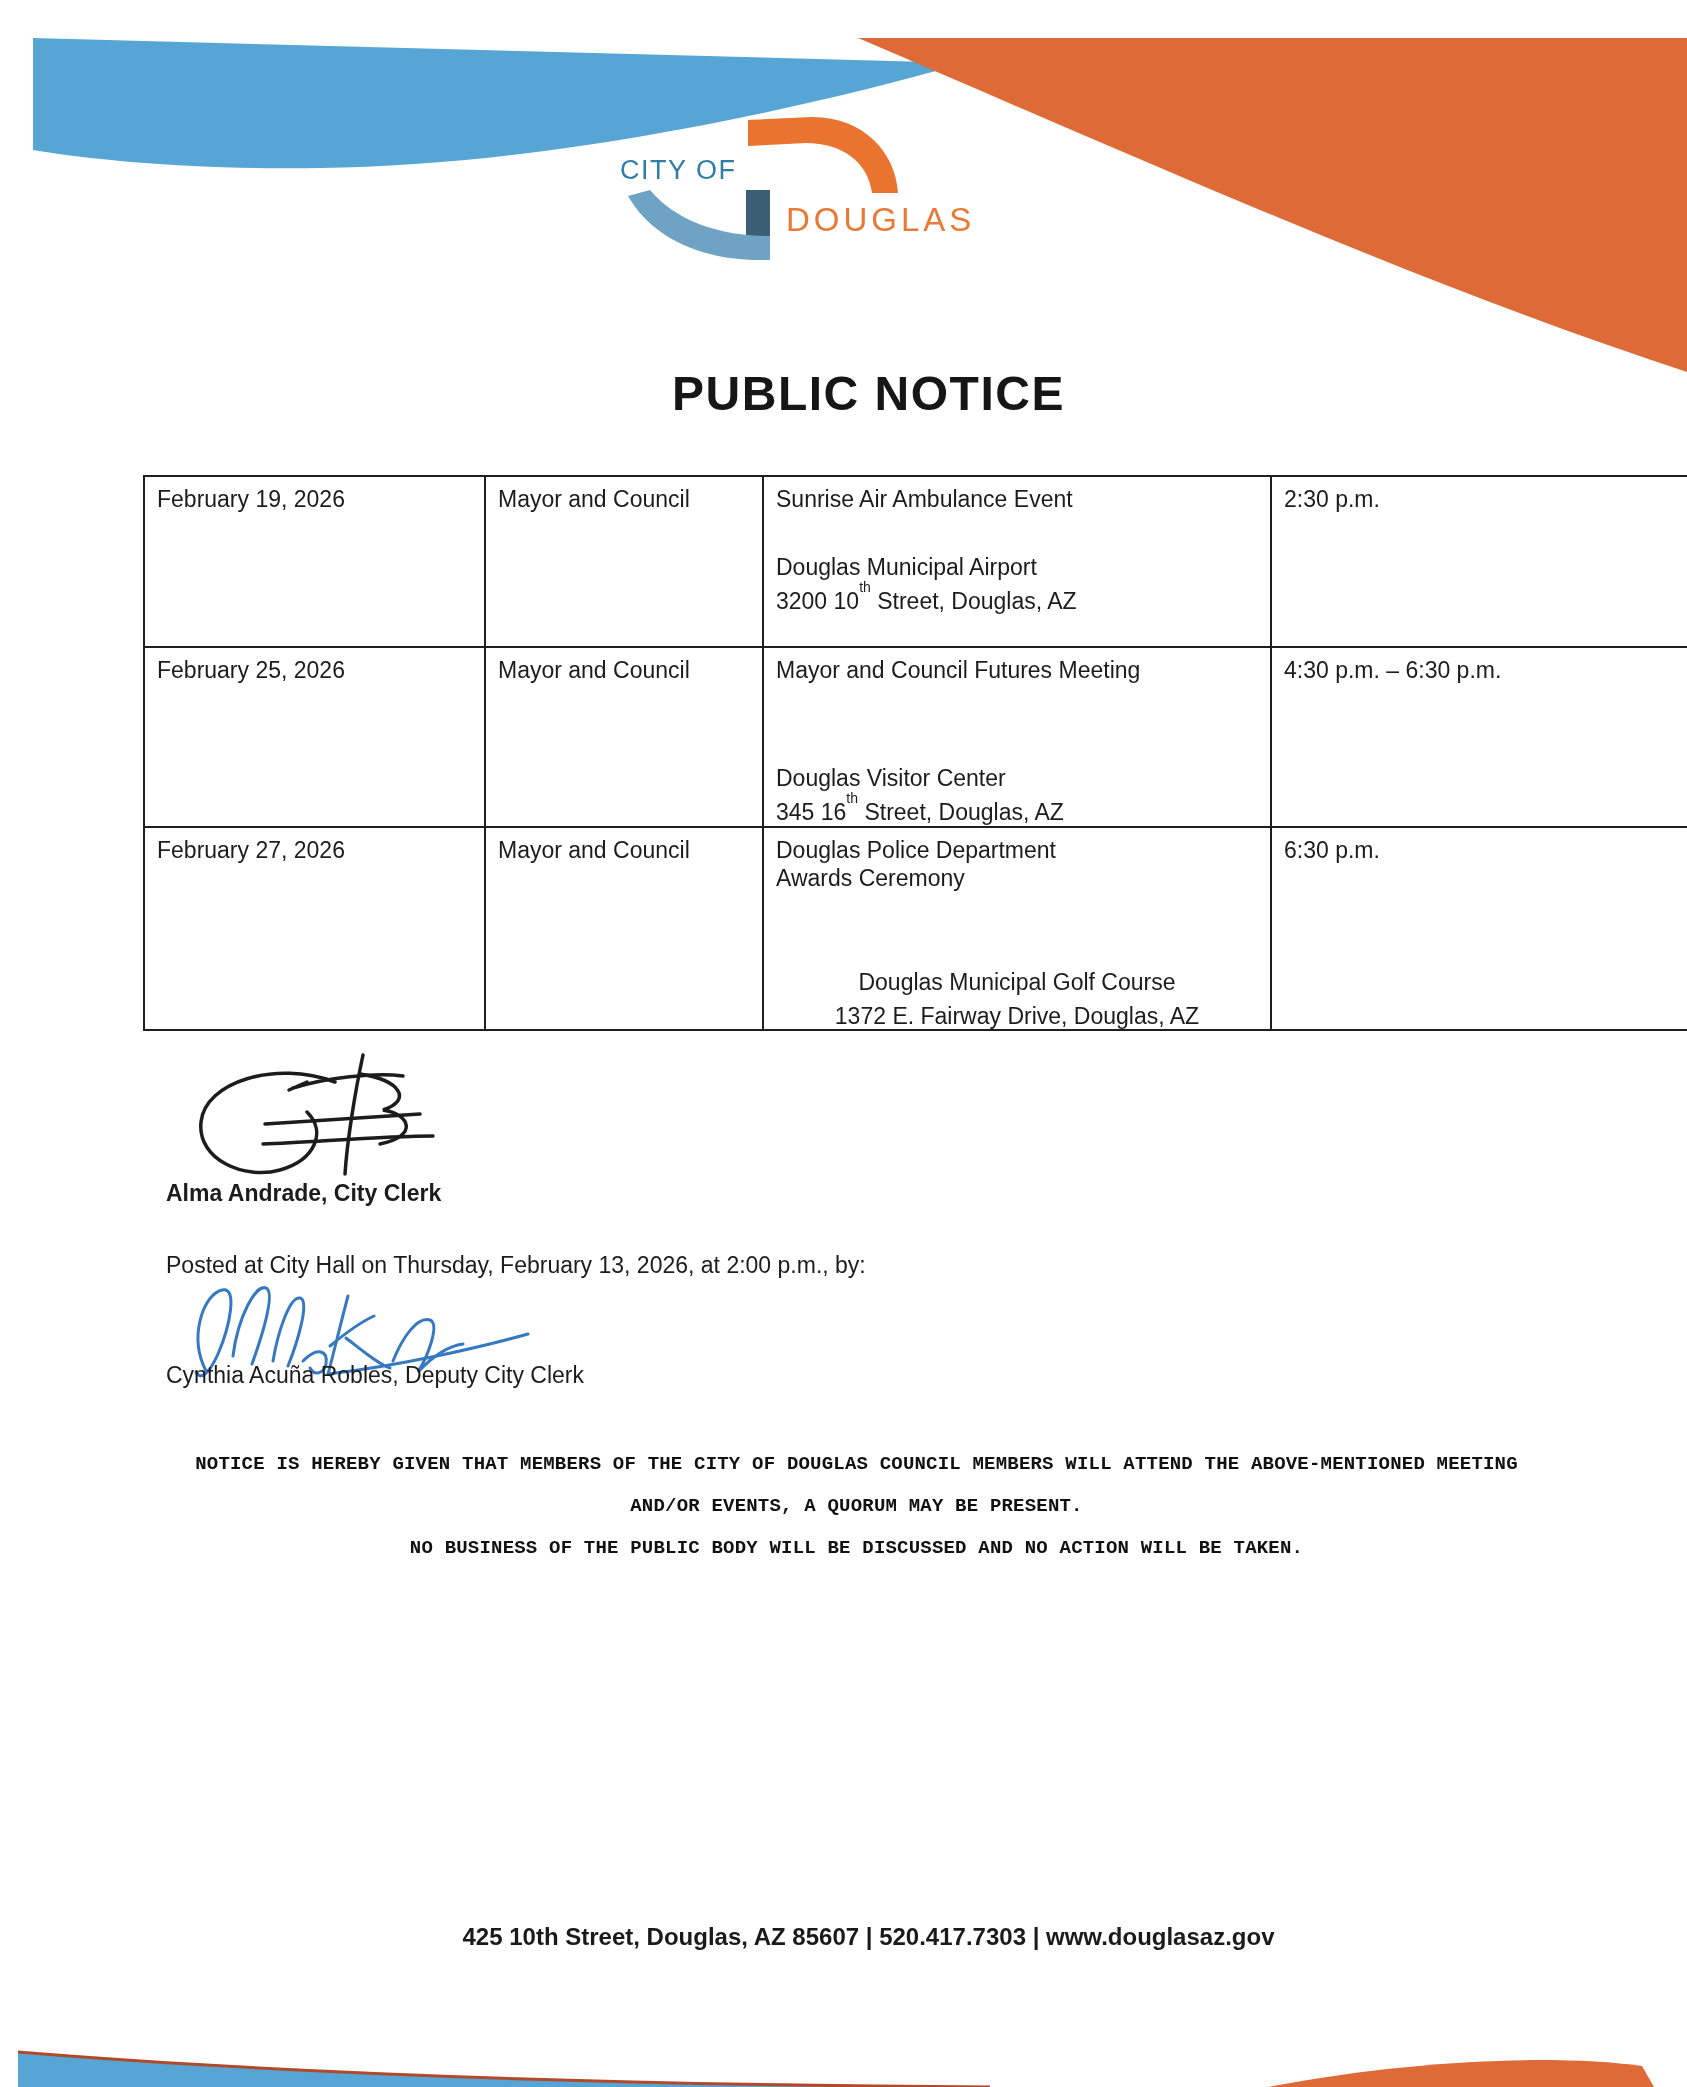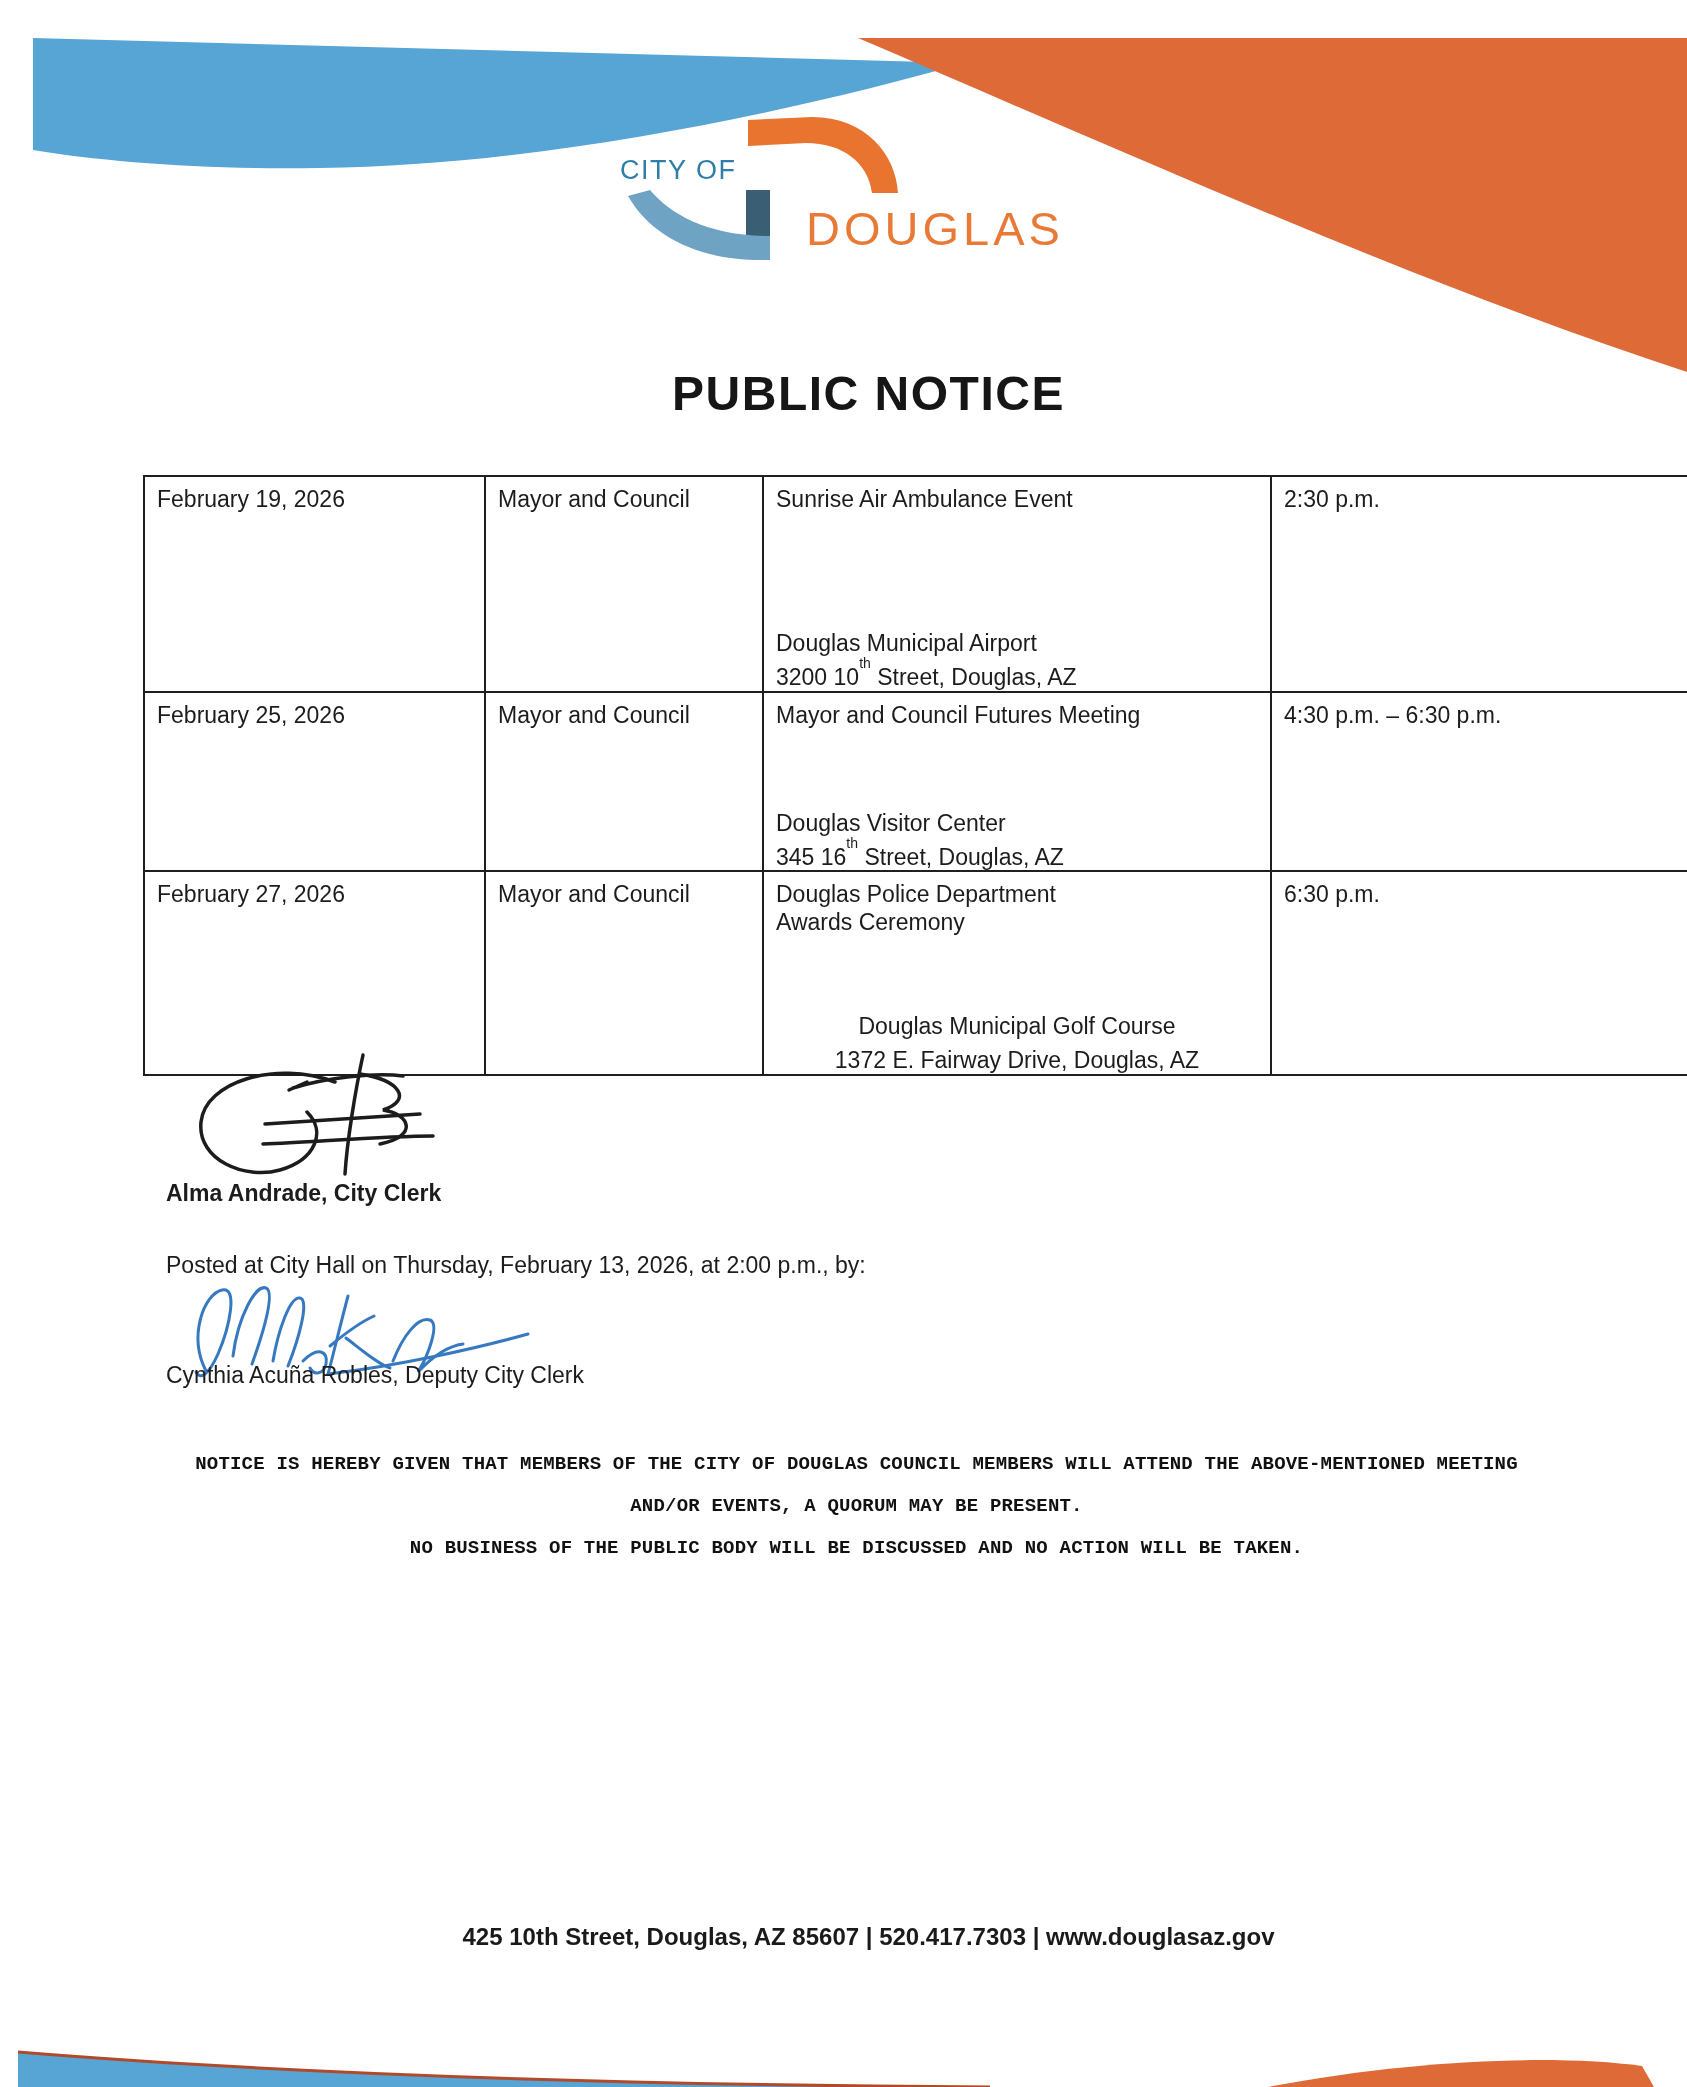--- a/index.html
+++ b/index.html
@@ -10,22 +10,22 @@
   svg { display:block; }
   .abs { position:absolute; }
 
   
   .header-svg { top:0; left:0; }
   .logo-cityof {
     top:155px; left:620px; font-size:27px; letter-spacing:1.5px;
     color:#2e7ea8; font-weight:400;
   }
   .logo-wordmark {
-    top:201px; left:786px; font-size:47px; letter-spacing:4px;
-    color:#e87a35; font-weight:400;margin-left:20px;
+    top:201px; left:786px; font-size:33px; letter-spacing:4px;
+    color:#e87a35; font-weight:400;
   }
 
   
   .page-title {
     top:366px; left:143px; width:1451px; text-align:center;
     font-size:48px; font-weight:700; letter-spacing:1.5px; color:#161616;
   }
 
   
   .events-table-wrap { top:475px; left:143px; }
@@ -33,21 +33,21 @@
   table.events td {
     border:2px solid #1f1f1f; vertical-align:top;
     padding:8px 12px 0 12px; font-size:23px; line-height:28px;
   }
   td.c-date  { width:315px; }
   td.c-body  { width:252px; }
   td.c-event { width:482px; }
   td.c-time  { width:402px; }
   tr.r1 { height:171px; } tr.r2 { height:175px; } tr.r3 { height:200px; }
   .bold { font-weight:400; }
-  .venue-block-1 { margin-top:116px; }
+  .venue-block-1 { margin-top:40px; }
   .venue-block-2 { margin-top:80px; }
   .venue-block-3 { margin-top:76px;text-align:center; }
   sup.st { font-size:14px; position:relative; top:-8px; }
 
   
   .clerk-sig   { top:1052px; left:185px; }
   .clerk-name  { top:1180px; left:166px; font-size:23px; font-weight:700; }
   .posted-line { top:1252px; left:166px; font-size:23px; }
   .deputy-sig  { top:1276px; left:178px; }
   .deputy-name { top:1362px; left:166px; font-size:23px; }

